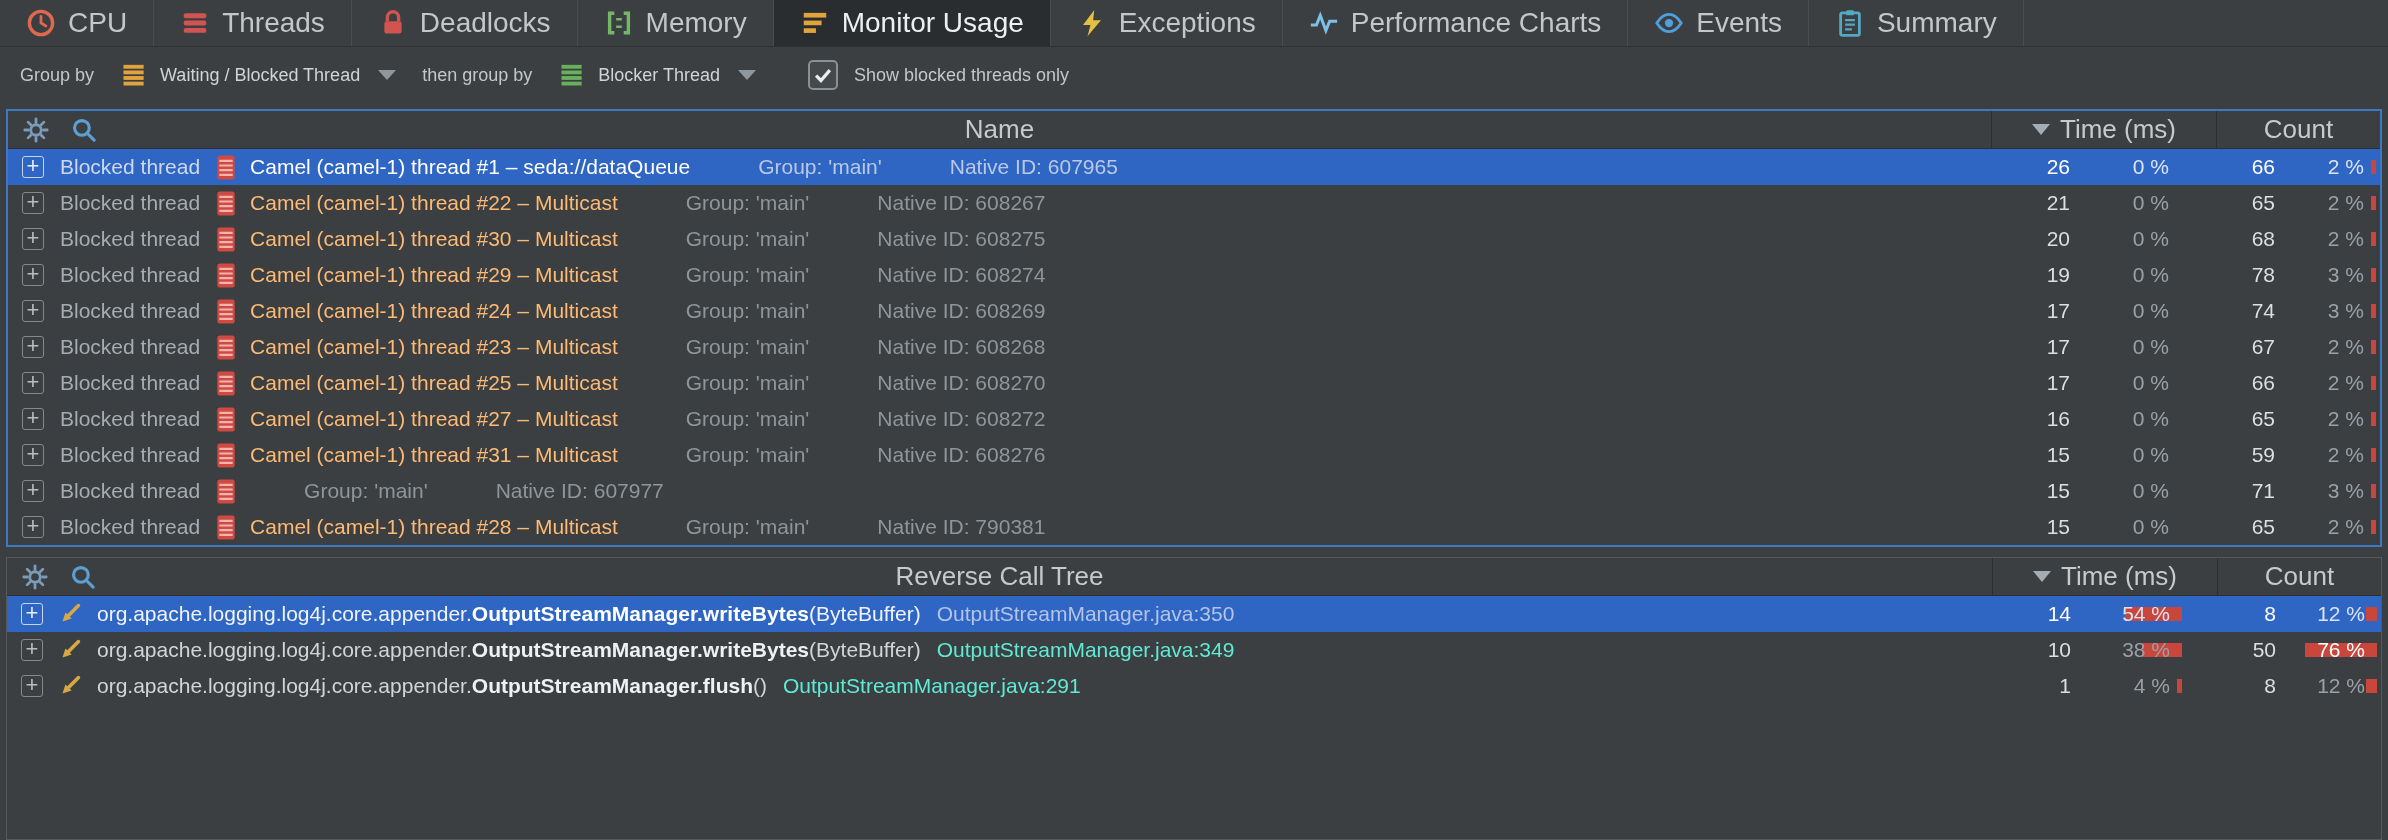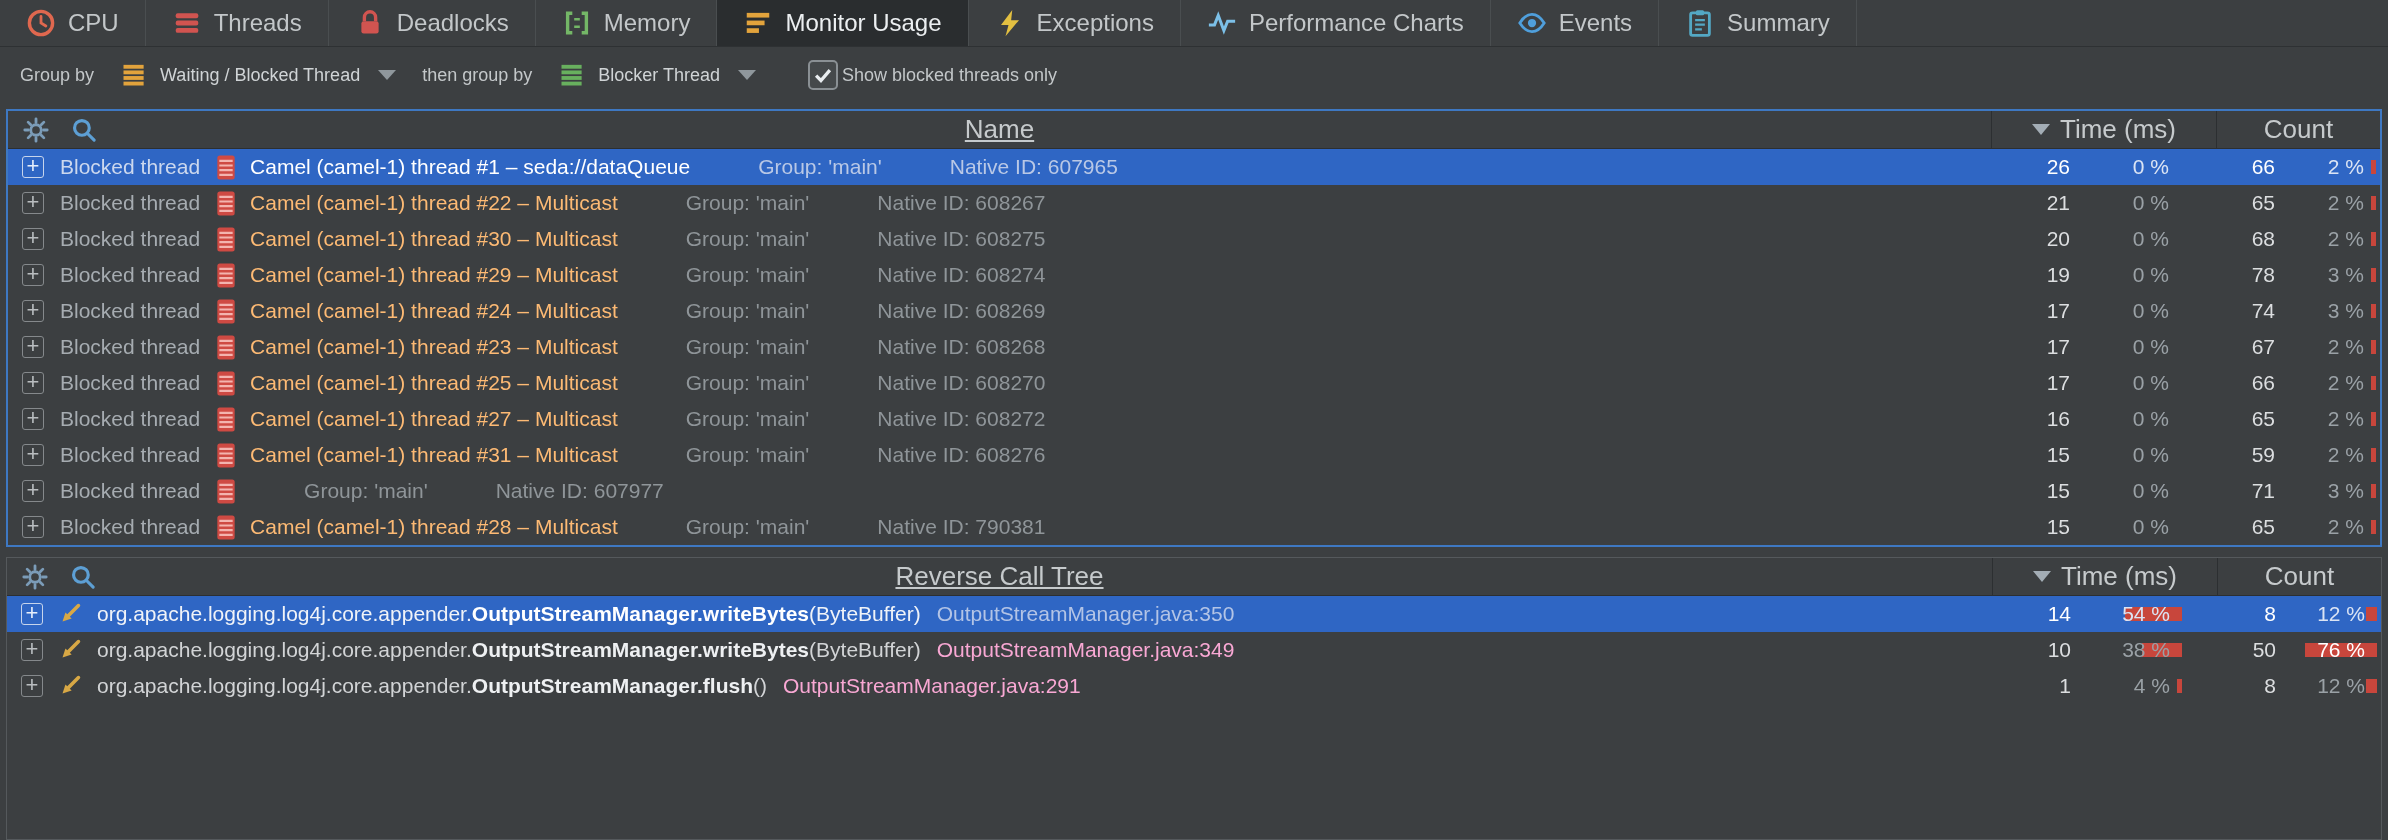--- a/index.html
+++ b/index.html
@@ -16,61 +16,61 @@
     height: 47px;
     display: flex;
     align-items: stretch;
     background: #3c3f41;
     border-bottom: 1px solid #2e3133;
   }
   .tab {
     display: flex; align-items: center; gap: 12px;
     padding: 0 26px;
     border-right: 1px solid #4a4e50;
-    font-size: 24px; color: #c3c7c9; cursor: default;
+    font-size: 28px; color: #c3c7c9; cursor: default;
   }
   .tab svg { width: 30px; height: 30px; flex: none; display: block; }
   .tab.selected { background: #2a2d2f; color: #eceff1; }
   .tabbar .spacer { flex: 1; }
 
   
   .toolbar {
     height: 56px;
     display: flex; align-items: center;
     padding: 0 20px; gap: 18px;
     font-size: 18px; color: #c3c7c9;
   }
   .combo { display: flex; align-items: center; gap: 12px; padding: 4px 8px; }
   .combo svg { width: 28px; height: 28px; display: block; }
   .combo .label { color: #d0d4d6; }
   .chev {
     width: 0; height: 0;
     border-left: 9px solid transparent; border-right: 9px solid transparent;
     border-top: 10px solid #8f979c; margin-left: 6px;
   }
-  .checkbox-wrap { display: flex; align-items: center; gap: 4px; margin-left: 26px; }
+  .checkbox-wrap { display: flex; align-items: center; gap: 16px; margin-left: 26px; }
   .cb {
     width: 30px; height: 30px; flex: none;
     border: 2px solid #8a9094; border-radius: 5px;
     background: #45494b;
     display: flex; align-items: center; justify-content: center;
   }
   .cb svg { width: 22px; height: 22px; display: block; }
 
   
   .panel { margin: 0 6px; background: #3c3f41; display: flex; flex-direction: column; overflow: hidden; }
   #threads-panel  { margin-top: 6px;  border: 2px solid #3e78c2; height: 438px; }
   #calltree-panel { margin-top: 10px; border: 1px solid #55595c; height: 283px; }
 
   .thead {
     display: flex; align-items: stretch; height: 38px; flex: none;
     border-bottom: 1px solid #2c2f31;
     font-size: 26px; color: #c6cacc;
   }
-  .th-name { flex: 1; position: relative; display: flex; align-items: center; justify-content: center; text-decoration: underline; }
+  .th-name { flex: 1; position: relative; display: flex; align-items: center; justify-content: center; }
   .tools { position: absolute; left: 14px; top: 0; bottom: 0; display: flex; align-items: center; gap: 20px; }
   .tools svg { width: 28px; height: 28px; display: block; }
   .th-group {
     display: flex; align-items: center; justify-content: center; gap: 10px;
     border-left: 1px solid #2c2f31;
   }
   .th-time { width: 225px; }
   .th-count { width: 164px; }
   .sort-tri {
     width: 0; height: 0;
@@ -111,21 +111,21 @@
   .row.selected .cell-pct { color: #dbe4f4; }
   .cell-pct.hot { color: #ffffff; }
   .heat { position: absolute; right: 4px; top: 5px; bottom: 5px; background: #c8463c; min-width: 5px; }
   .pct-text { position: relative; }
 
   .micon { margin-left: 14px; display: flex; flex: none; }
   .micon svg { width: 26px; height: 26px; display: block; }
   .mpkg { margin-left: 14px; color: #d2d4d6; }
   .mmethod { font-weight: bold; color: #eef0f2; }
   .msig { color: #d2d4d6; }
-  .mloc { margin-left: 16px; color: #f9a8d4; }
+  .mloc { margin-left: 16px; color: #5eead4; }
   .row.selected .mpkg, .row.selected .msig { color: #f0f3f8; }
   .row.selected .mmethod { color: #ffffff; }
   .row.selected .mloc { color: #b3c4e6; }
 
   .fill { flex: 1; }
 </style>
 </head>
 <body>
 
 <div class="tabbar">

